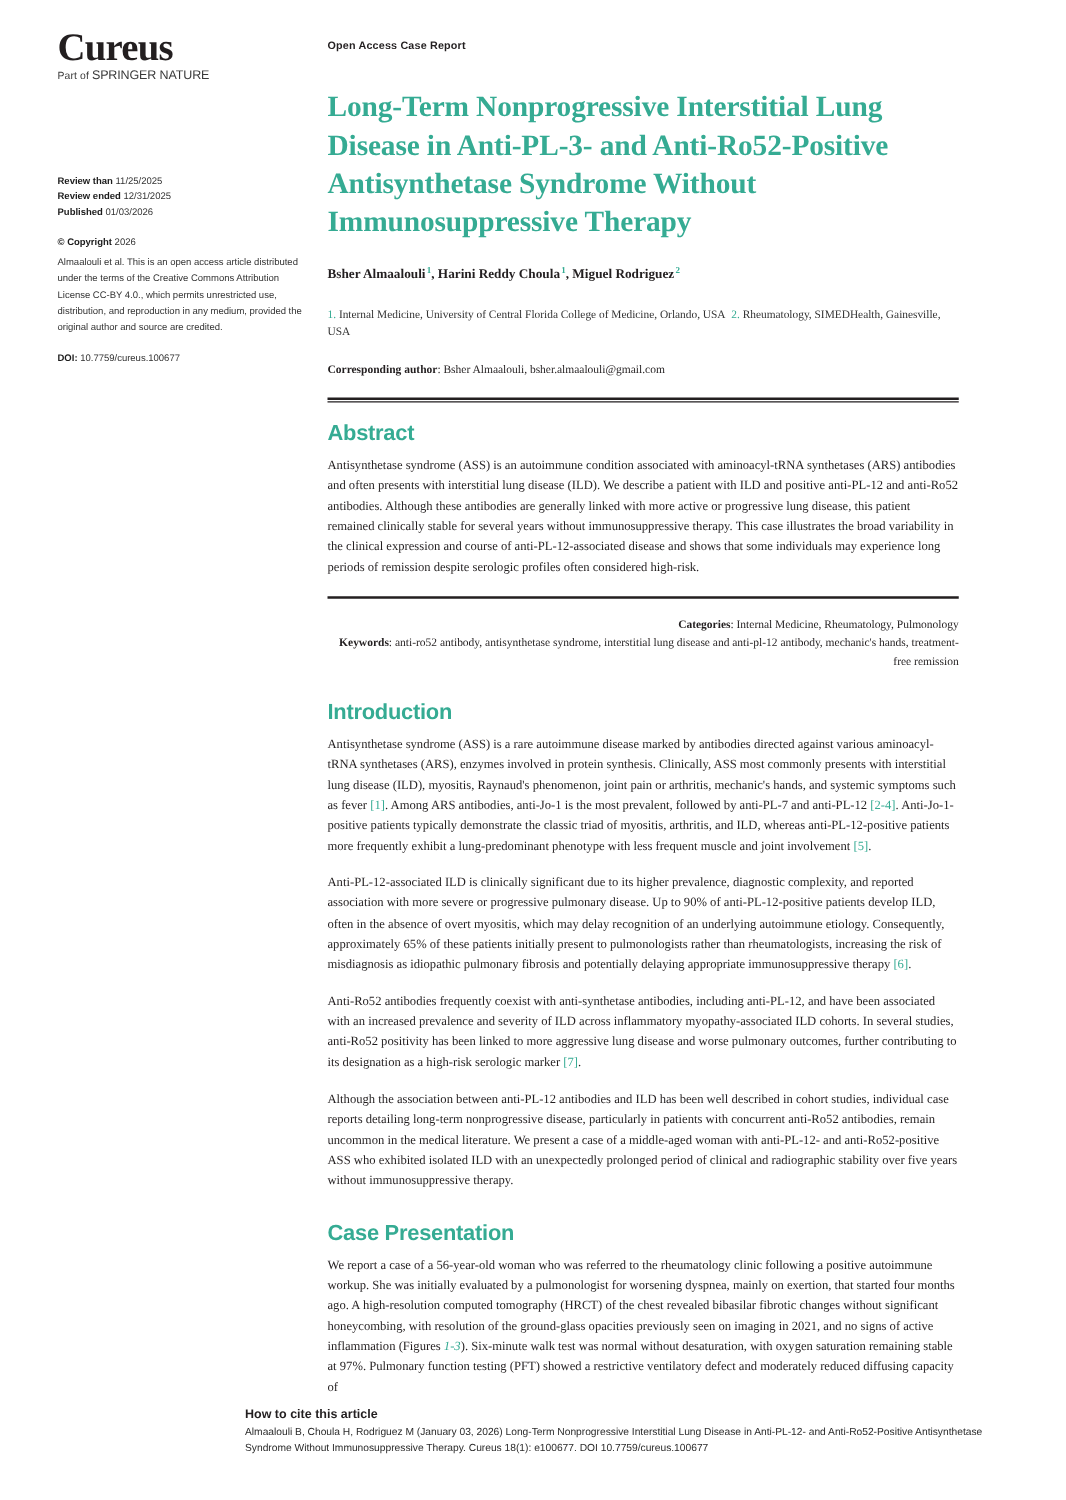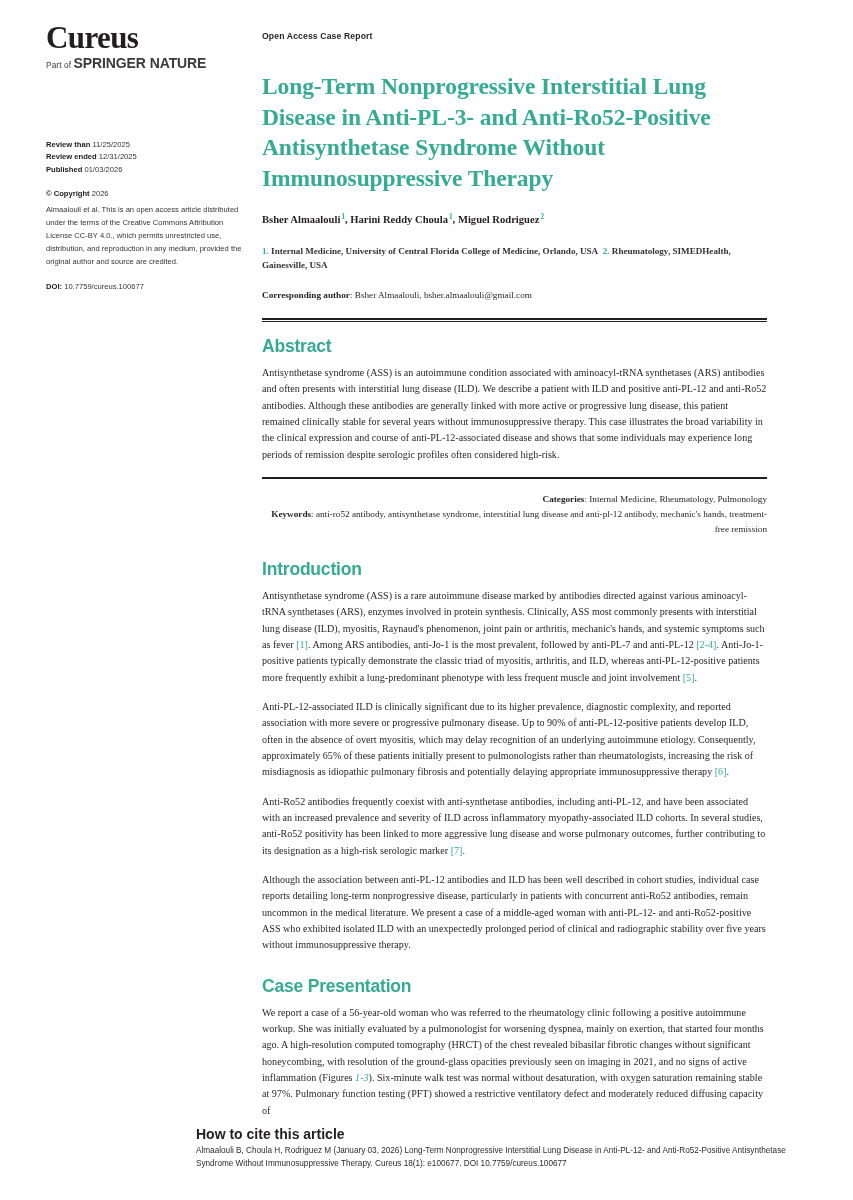--- a/index.html
+++ b/index.html
@@ -41,23 +41,23 @@
     line-height: 1.02;
   }
   .logo-sub {
     font-family: "Liberation Sans", "DejaVu Sans", sans-serif;
     font-size: 8.3px;
     color: #3a3a3a;
     letter-spacing: 0.1px;
     margin-top: 1px;
   }
   .logo-sub b {
-    font-weight: 700;
+    font-weight: 400;
     letter-spacing: -0.1px;
-    font-size: 14px;
+    font-size: 10px;
   }
 
   .rail-meta {
     position: absolute;
     left: 46px;
     top: 139px;
     width: 197px;
     font-family: "Liberation Sans", "DejaVu Sans", sans-serif;
     font-size: 7.6px;
     line-height: 1.62;
@@ -110,21 +110,20 @@
     vertical-align: super;
     line-height: 0;
     padding-left: 1px;
   }
 
   .affils {
     font-size: 9.1px;
     line-height: 1.58;
     color: #333333;
     margin-bottom: 16px;
-    font-weight: bold;
   }
   .affils .num { color: #35ab93; }
 
   .corresponding {
     font-size: 9.2px;
     line-height: 1.5;
     color: #231f20;
     margin-bottom: 15px;
   }
   .corresponding b { font-weight: 700; }
@@ -177,21 +176,21 @@
   
   .footer {
     position: absolute;
     left: 196px;
     top: 1126px;
     width: 600px;
     font-family: "Liberation Sans", "DejaVu Sans", sans-serif;
     color: #231f20;
   }
   .footer-title {
-    font-size: 14px;
+    font-size: 10px;
     font-weight: 700;
     margin-bottom: 3px;
   }
   .footer-cite {
     font-size: 8.2px;
     line-height: 1.55;
     color: #2b2b2b;
   }
 </style>
 </head>

